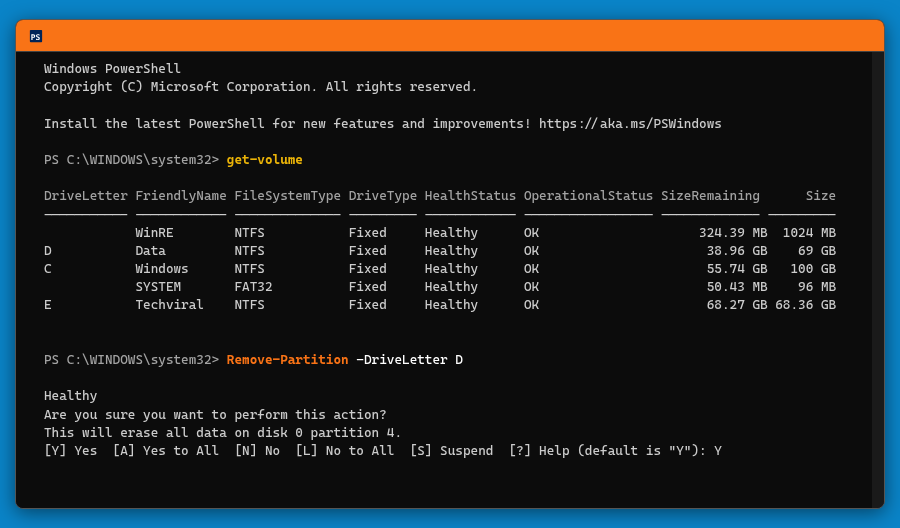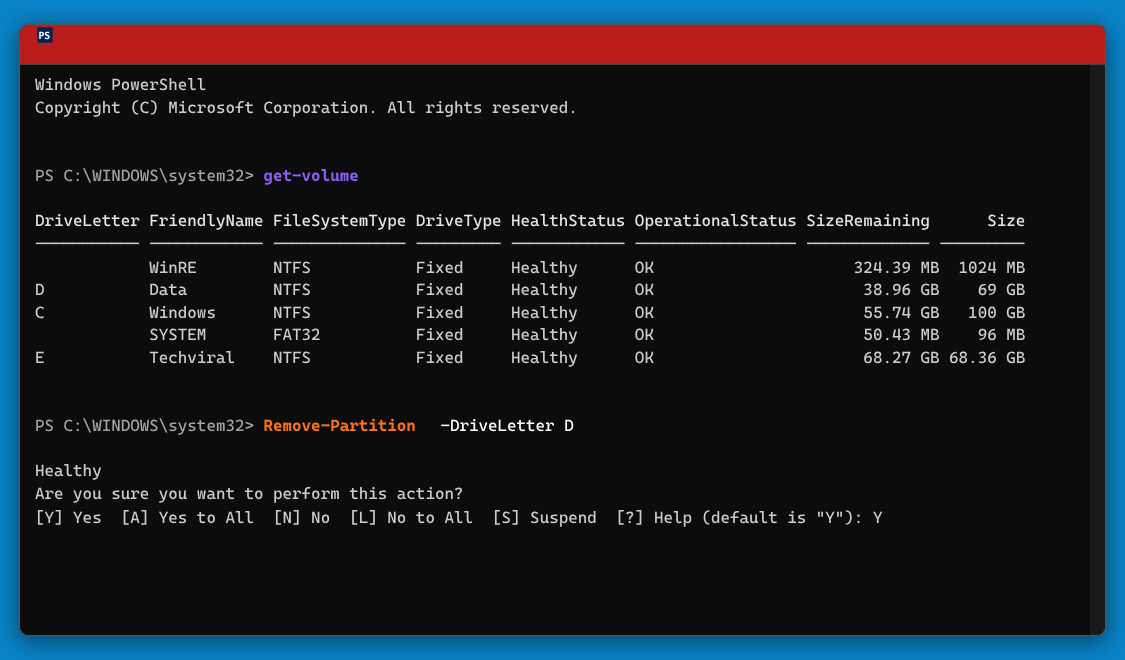--- a/index.html
+++ b/index.html
@@ -17,23 +17,24 @@
       height: 490px;
       background: #1a1a2e;
       border: 1px solid #555;
       border-radius: 8px;
       overflow: hidden;
       display: flex;
       flex-direction: column;
       box-shadow: 0 4px 20px rgba(0,0,0,0.5);
     }
     .titlebar {
-      background: #b91c1c;
+      background: #f97316;
       height: 32px;
       display: flex;
+      align-items: center;
       padding: 0 12px;
       border-bottom: 1px solid #444;
       flex-shrink: 0;
     }
     .titlebar-icon {
       width: 16px;
       height: 16px;
       margin-right: 8px;
       display: flex;
       align-items: center;
@@ -60,43 +61,43 @@
       align-items: center;
       justify-content: center;
       cursor: pointer;
       color: #ccc;
       font-size: 11px;
       border-radius: 4px;
     }
     .terminal-body {
       flex: 1;
       background: #0c0c0c;
-      padding: 8px 12px;
+      padding: 8px 28px;
       overflow-y: auto;
       font-family: 'Cascadia Code', 'Consolas', 'Lucida Console', monospace;
       font-size: 13px;
       line-height: 1.4;
       color: #cccccc;
     }
     .line { white-space: pre; }
-    .cmd { color: #8b5cf6; font-weight: bold; }
+    .cmd { color: #eab308; font-weight: bold; }
     .cmd2 { color: #f97316; font-weight: bold; }
-    .cmd-arg { color: #ffffff; margin-left: 12px; }
+    .cmd-arg { color: #ffffff; }
     .scrollbar-area {
       width: 12px;
       background: #1a1a1a;
       flex-shrink: 0;
     }
     .terminal-wrapper {
       flex: 1;
       display: flex;
       overflow: hidden;
     }
     .prompt { color: #a3a3a3; }
-    .header-row { color: #e5e5e5; }
+    .header-row { color: #a3a3a3; }
     .separator { color: #cccccc; }
   </style>
 </head>
 <body>
 
 <div class="window">
   <div class="titlebar">
     <div class="titlebar-icon">
       <svg viewBox="0 0 16 16" fill="none">
         <rect x="1" y="1" width="14" height="14" rx="1" fill="#012456"></rect>
@@ -108,33 +109,35 @@
       <div class="titlebar-btn"></div>
       <div class="titlebar-btn"></div>
       <div class="titlebar-btn close"></div>
     </div>
   </div>
   <div class="terminal-wrapper">
     <div class="terminal-body" id="terminal-body">
     <div class="line">Windows PowerShell</div>
         <div class="line">Copyright (C) Microsoft Corporation. All rights reserved.</div>
         <div class="line">&nbsp;</div>
+        <div class="line">Install the latest PowerShell for new features and improvements! https://aka.ms/PSWindows</div>
         <div class="line">&nbsp;</div>
         <div class="line"><span class="prompt">PS C:\WINDOWS\system32&gt; </span><span class="cmd">get-volume</span></div>
         <div class="line">&nbsp;</div>
         <div class="line header-row">DriveLetter FriendlyName FileSystemType DriveType HealthStatus OperationalStatus SizeRemaining      Size</div>
         <div class="line separator">----------- ------------ -------------- --------- ------------ ----------------- ------------- ---------</div>
         <div class="line">            WinRE        NTFS           Fixed     Healthy      OK                     324.39 MB  1024 MB</div>
         <div class="line">D           Data         NTFS           Fixed     Healthy      OK                      38.96 GB    69 GB</div>
         <div class="line">C           Windows      NTFS           Fixed     Healthy      OK                      55.74 GB   100 GB</div>
         <div class="line">            SYSTEM       FAT32          Fixed     Healthy      OK                      50.43 MB    96 MB</div>
         <div class="line">E           Techviral    NTFS           Fixed     Healthy      OK                      68.27 GB 68.36 GB</div>
         <div class="line">&nbsp;</div>
         <div class="line">&nbsp;</div>
         <div class="line"><span class="prompt">PS C:\WINDOWS\system32&gt; </span><span class="cmd2">Remove-Partition</span><span class="cmd-arg"> -DriveLetter D</span></div>
         <div class="line">&nbsp;</div>
         <div class="line">Healthy</div>
         <div class="line">Are you sure you want to perform this action?</div>
+        <div class="line">This will erase all data on disk 0 partition 4.</div>
         <div class="line">[Y] Yes  [A] Yes to All  [N] No  [L] No to All  [S] Suspend  [?] Help (default is "Y"): Y</div>
       </div>
     <div class="scrollbar-area"></div>
   </div>
 </div>
 
 </body></html>

